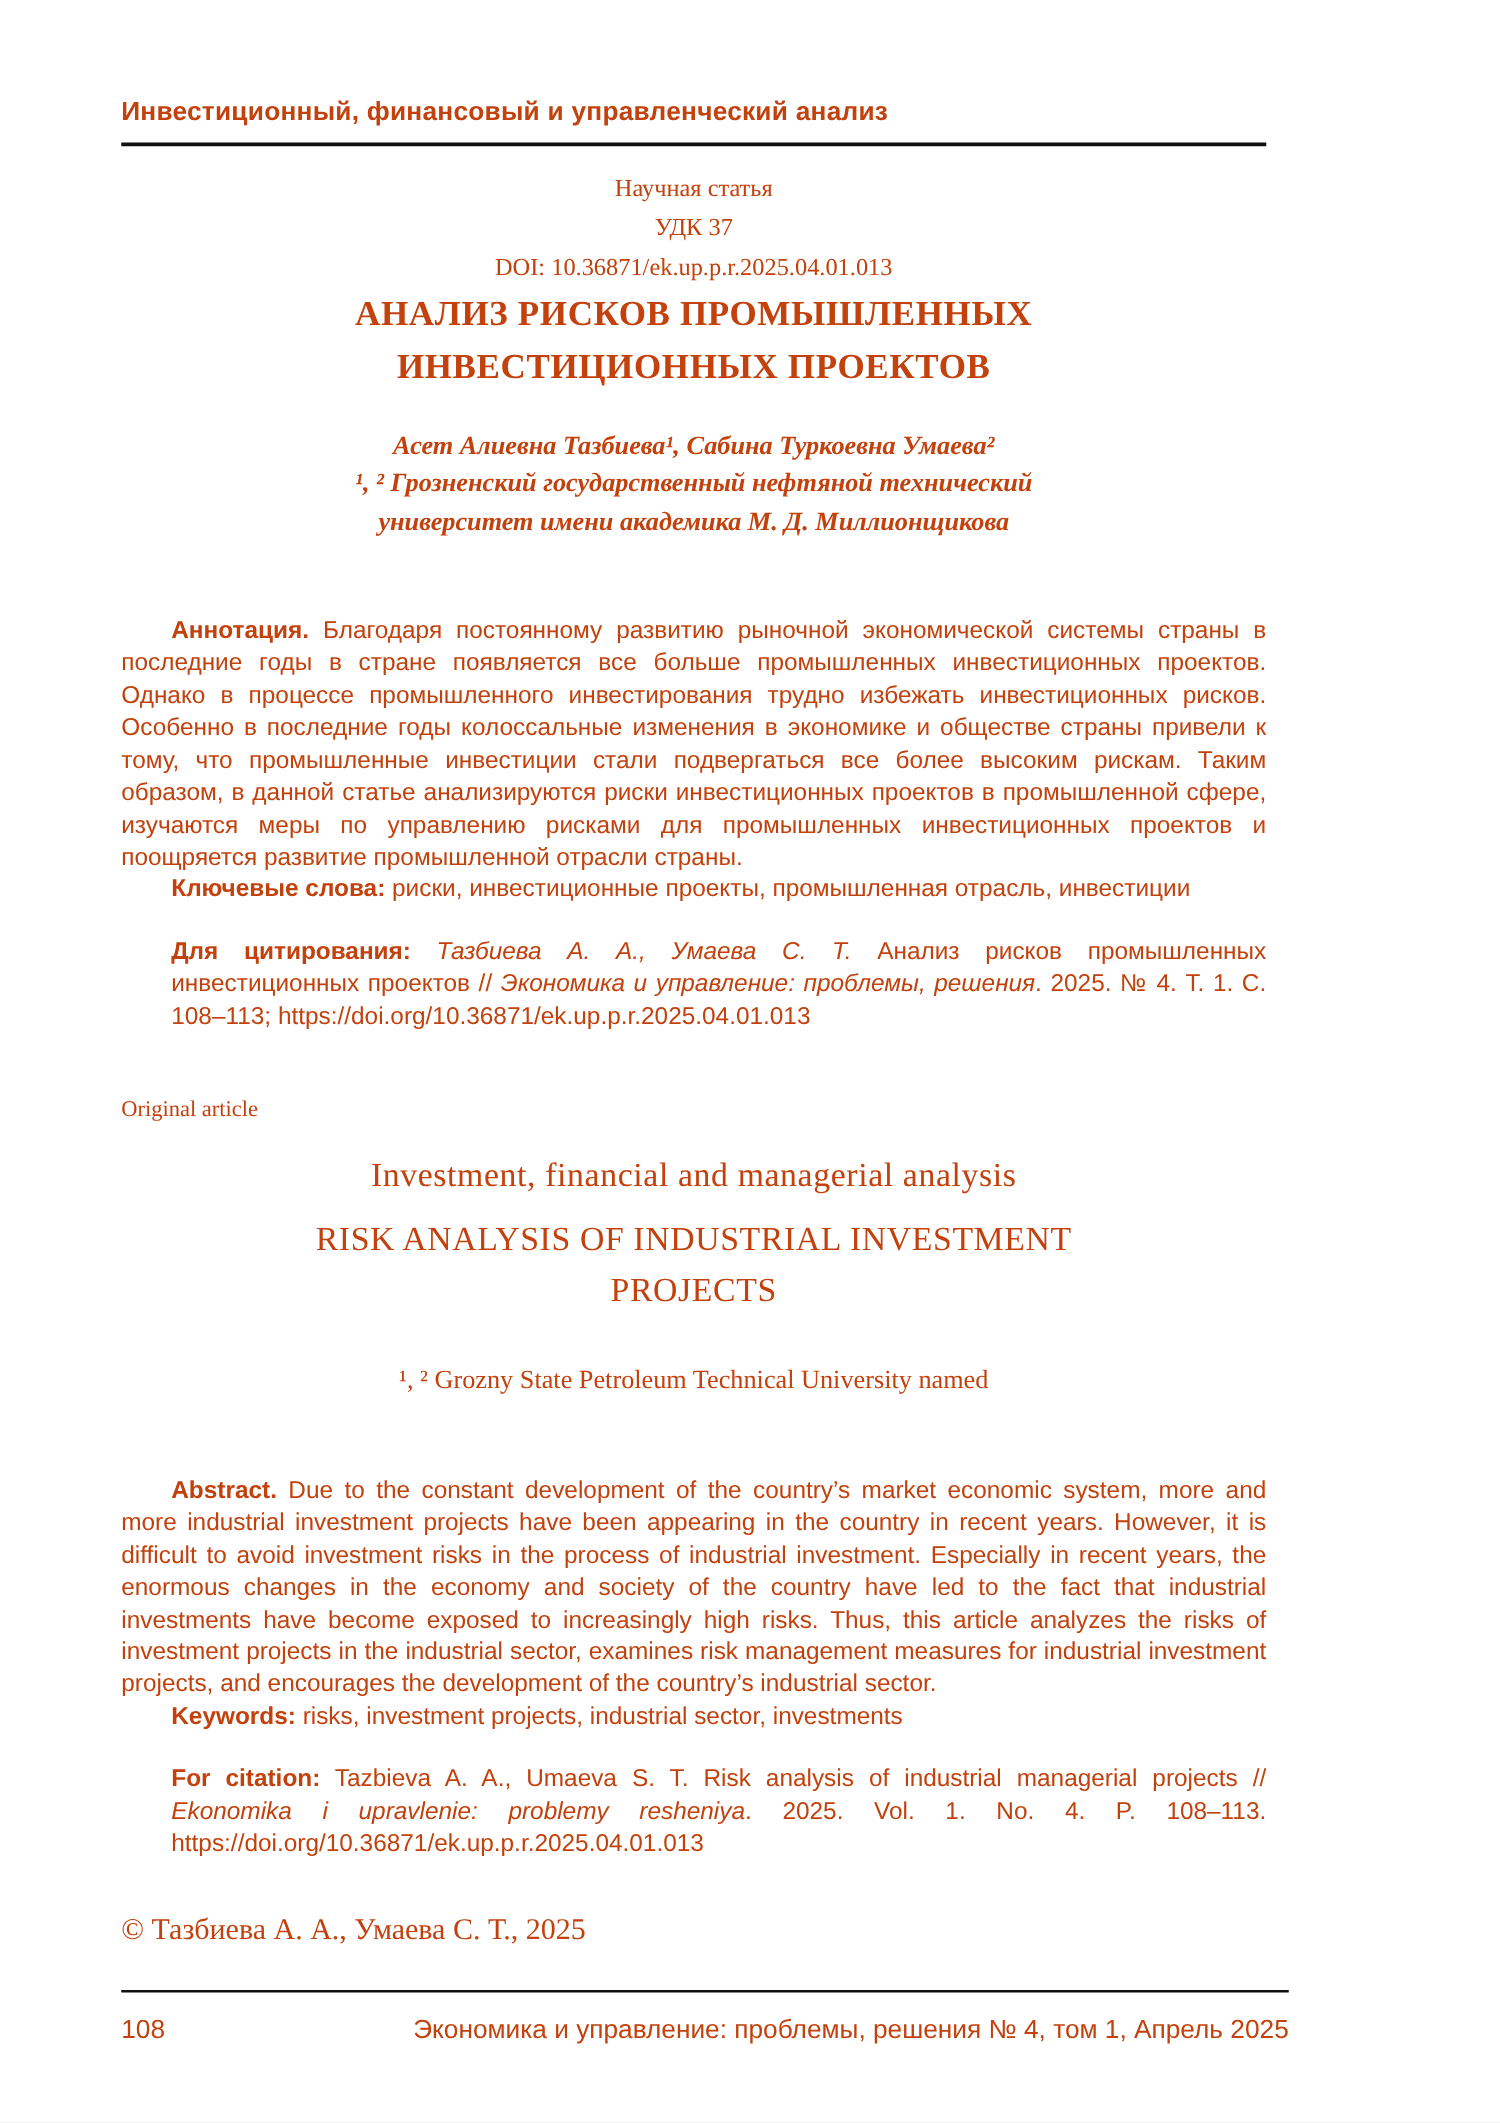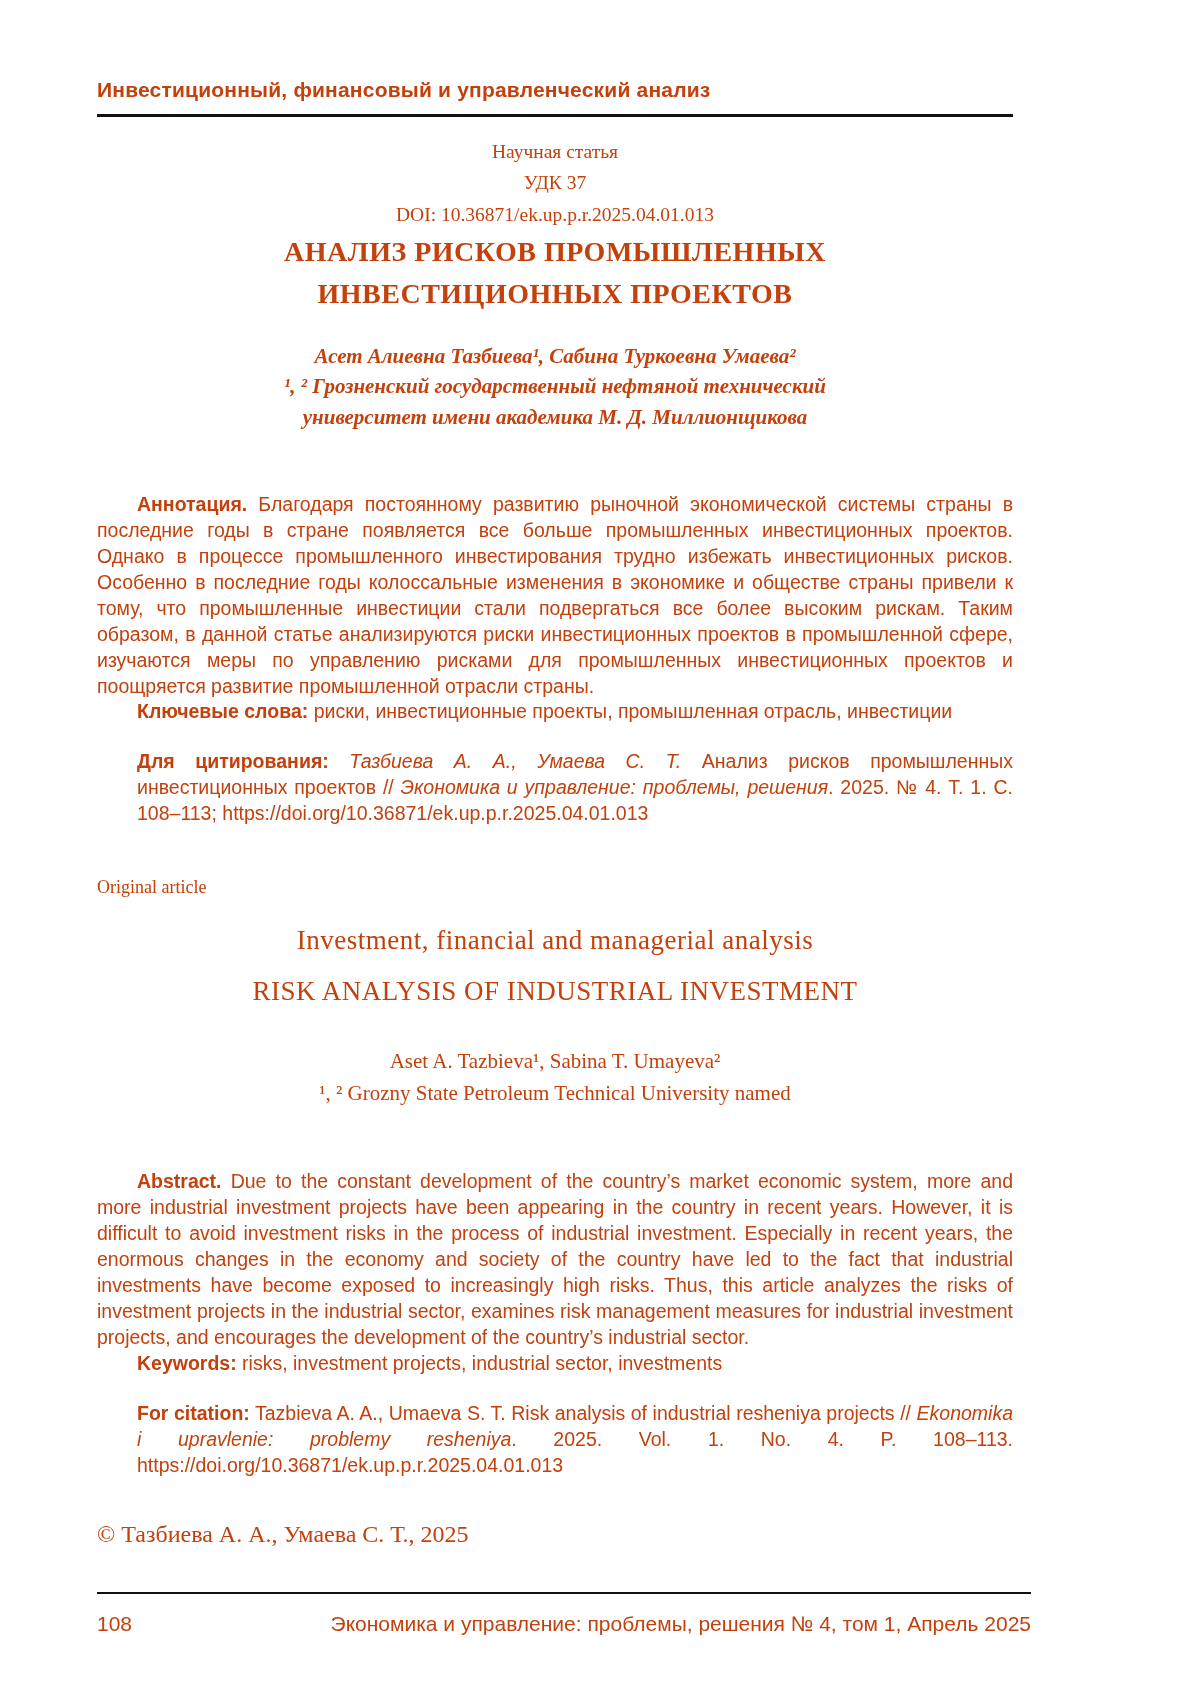--- a/index.html
+++ b/index.html
@@ -145,33 +145,33 @@
   </div>
 
   <p class="para citation-block"><span class="bold">Для цитирования:</span><span class="italic"> Тазбиева А. А.,  Умаева С. Т.</span><span> Анализ рисков промышленных инвестиционных проектов // </span><span class="italic">Экономика и управление: проблемы, решения</span><span>. 2025. № 4. Т. 1. С. 108–113; https://doi.org/10.36871/ek.up.p.r.2025.04.01.013</span></p>
 
   <div class="original-article">Original article</div>
 
   <div class="en-section-title">Investment, financial and managerial analysis</div>
 
   <div class="en-main-title">
     <div>RISK ANALYSIS OF INDUSTRIAL INVESTMENT</div>
+    <div>PROJECTS</div>
   </div>
 
   <div class="en-authors">
-    <div>Aset A. Tazbieva¹, Sabina T. Umayeva²</div>
     <div>¹, ² Grozny State Petroleum Technical University named</div>
   </div>
 
   <div class="abstract-block">
     <p class="para indent"><span class="bold">Abstract.</span><span> Due to the constant development of the country’s market economic system, more and more industrial investment projects have been appearing in the country in recent years. However, it is difficult to avoid investment risks in the process of industrial investment. Especially in recent years, the enormous changes in the economy and society of the country have led to the fact that industrial investments have become exposed to increasingly high risks. Thus, this article analyzes the risks of investment projects in the industrial sector, examines risk management measures for industrial investment projects, and encourages the development of the country’s industrial sector.</span></p>
     <p class="para indent"><span class="bold">Keywords:</span><span> risks, investment projects, industrial sector, investments</span></p>
   </div>
 
-  <p class="para citation-block"><span class="bold">For citation:</span><span> Tazbieva A. A.,  Umaeva S. T. Risk analysis of industrial resheniya projects // </span><span class="italic">Ekonomika i upravlenie: problemy resheniya</span><span>. 2025. Vol. 1. No. 4. P. 108–113. https://doi.org/10.36871/ek.up.p.r.2025.04.01.013</span></p>
+  <p class="para citation-block"><span class="bold">For citation:</span><span> Tazbieva A. A.,  Umaeva S. T. Risk analysis of industrial managerial projects // </span><span class="italic">Ekonomika i upravlenie: problemy resheniya</span><span>. 2025. Vol. 1. No. 4. P. 108–113. https://doi.org/10.36871/ek.up.p.r.2025.04.01.013</span></p>
 
   <div class="copyright">© Тазбиева А. А., Умаева С. Т., 2025</div>
 
   <div class="footer">
     <hr class="footer-rule">
     <div class="footer-row">
       <span>108</span>
       <span>Экономика и управление: проблемы, решения № 4, том 1, Апрель 2025</span>
     </div>
   </div>

